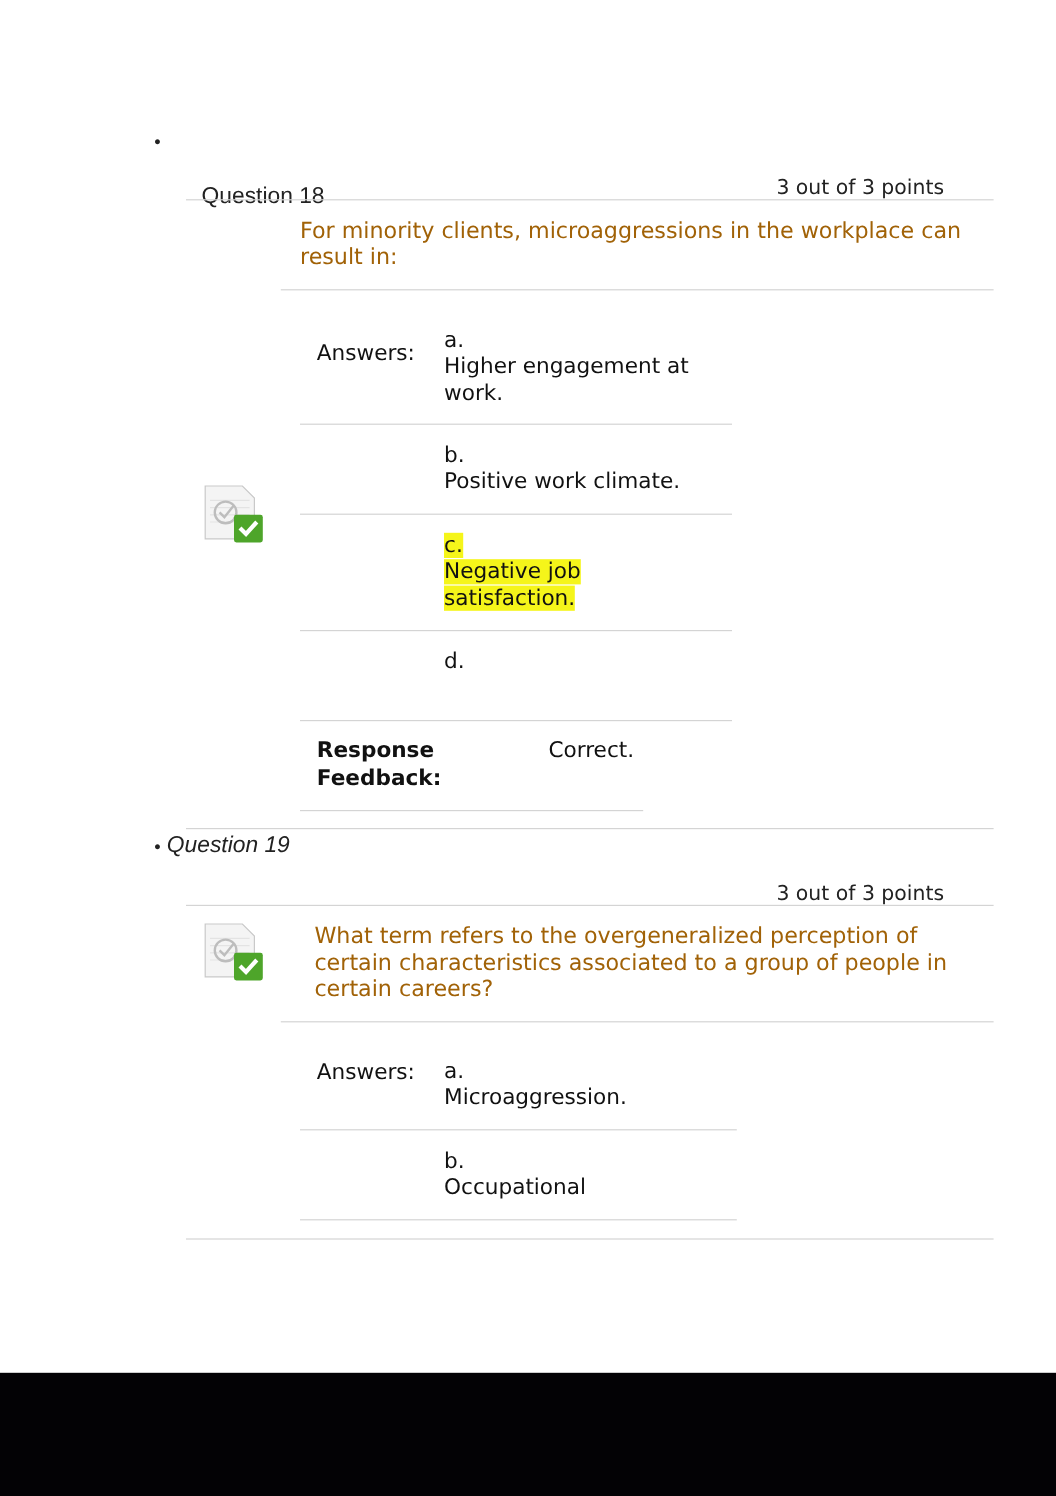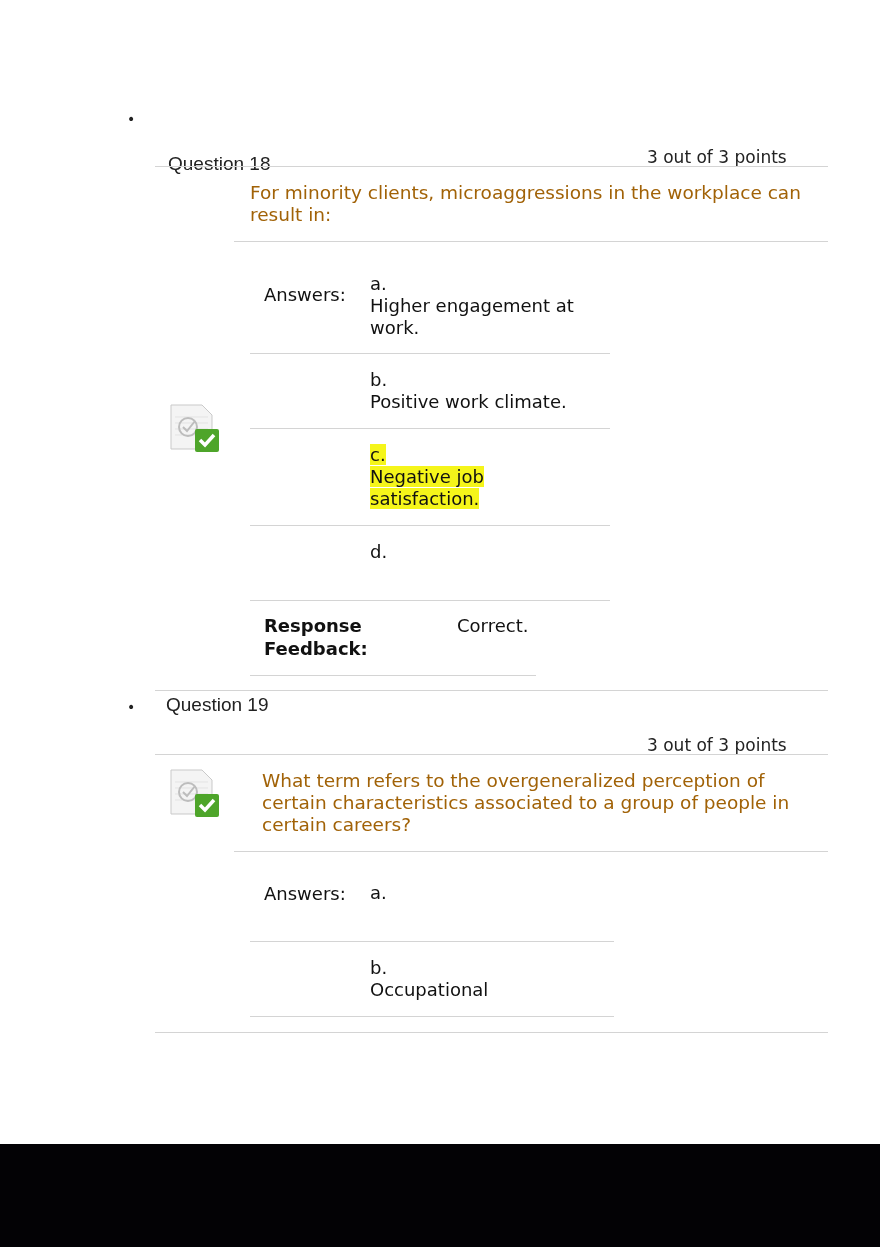--- a/index.html
+++ b/index.html
@@ -65,21 +65,21 @@
   <div class="hline" style="left:250px;top:600px;width:360px;"></div>
 
   <div class="abs label" style="left:264px;top:614px;width:110px;font-weight:bold;">Response Feedback:</div>
   <div class="abs label" style="left:457px;top:614px;width:68px;text-align:right;">Correct.</div>
   <div class="hline" style="left:250px;top:675px;width:286px;"></div>
   <div class="hline" style="left:155px;top:690px;width:673px;"></div>
 </div>
 
 <div>
   <span class="abs bullet" style="left:127px;top:699px;">•</span>
-  <div class="abs qhead" style="left:166px;top:694px;">Question 19</div>
+  <div class="abs qhead" style="left:139px;top:694px;font-style:italic;">Question 19</div>
   <div class="abs points" style="left:647px;top:735px;">3 out of 3 points</div>
   <div class="hline" style="left:155px;top:754px;width:673px;"></div>
 
   <svg class="icon" style="left:168px;top:768px;" viewBox="0 0 52 50">
     <path d="M3 2 H34 L44 12 V46 H3 Z" fill="#f4f4f4" stroke="#c9c9c9"></path>
     <line x1="7" y1="14" x2="40" y2="14" stroke="#e3e3e3"></line>
       <line x1="7" y1="20" x2="40" y2="20" stroke="#e3e3e3"></line>
     <line x1="7" y1="26" x2="40" y2="26" stroke="#e3e3e3"></line>
       <line x1="7" y1="32" x2="40" y2="32" stroke="#e3e3e3"></line>
     <circle cx="20" cy="24" r="9" fill="none" stroke="#bdbdbd" stroke-width="2"></circle>
@@ -88,20 +88,21 @@
     <path d="M32 37 l5 5 l9 -10" fill="none" stroke="#ffffff" stroke-width="3.5"></path>
   </svg>
 
   <div class="abs qtext" style="left:262px;top:770px;width:560px;">What term refers to the overgeneralized perception of certain characteristics associated to a group of people in certain careers?</div>
   <div class="hline" style="left:234px;top:851px;width:594px;"></div>
 
   <div class="abs label" style="left:264px;top:882px;width:80px;">Answers:</div>
 
   <div class="abs ans" style="left:370px;top:882px;width:240px;">
     <div>a.</div>
+    <div>Microaggression.</div>
   </div>
   <div class="hline" style="left:250px;top:941px;width:364px;"></div>
 
   <div class="abs ans" style="left:370px;top:957px;width:240px;">
     <div>b.</div>
     <div>Occupational</div>
   </div>
   <div class="hline" style="left:250px;top:1016px;width:364px;"></div>
   <div class="hline" style="left:155px;top:1032px;width:673px;"></div>
 </div>

